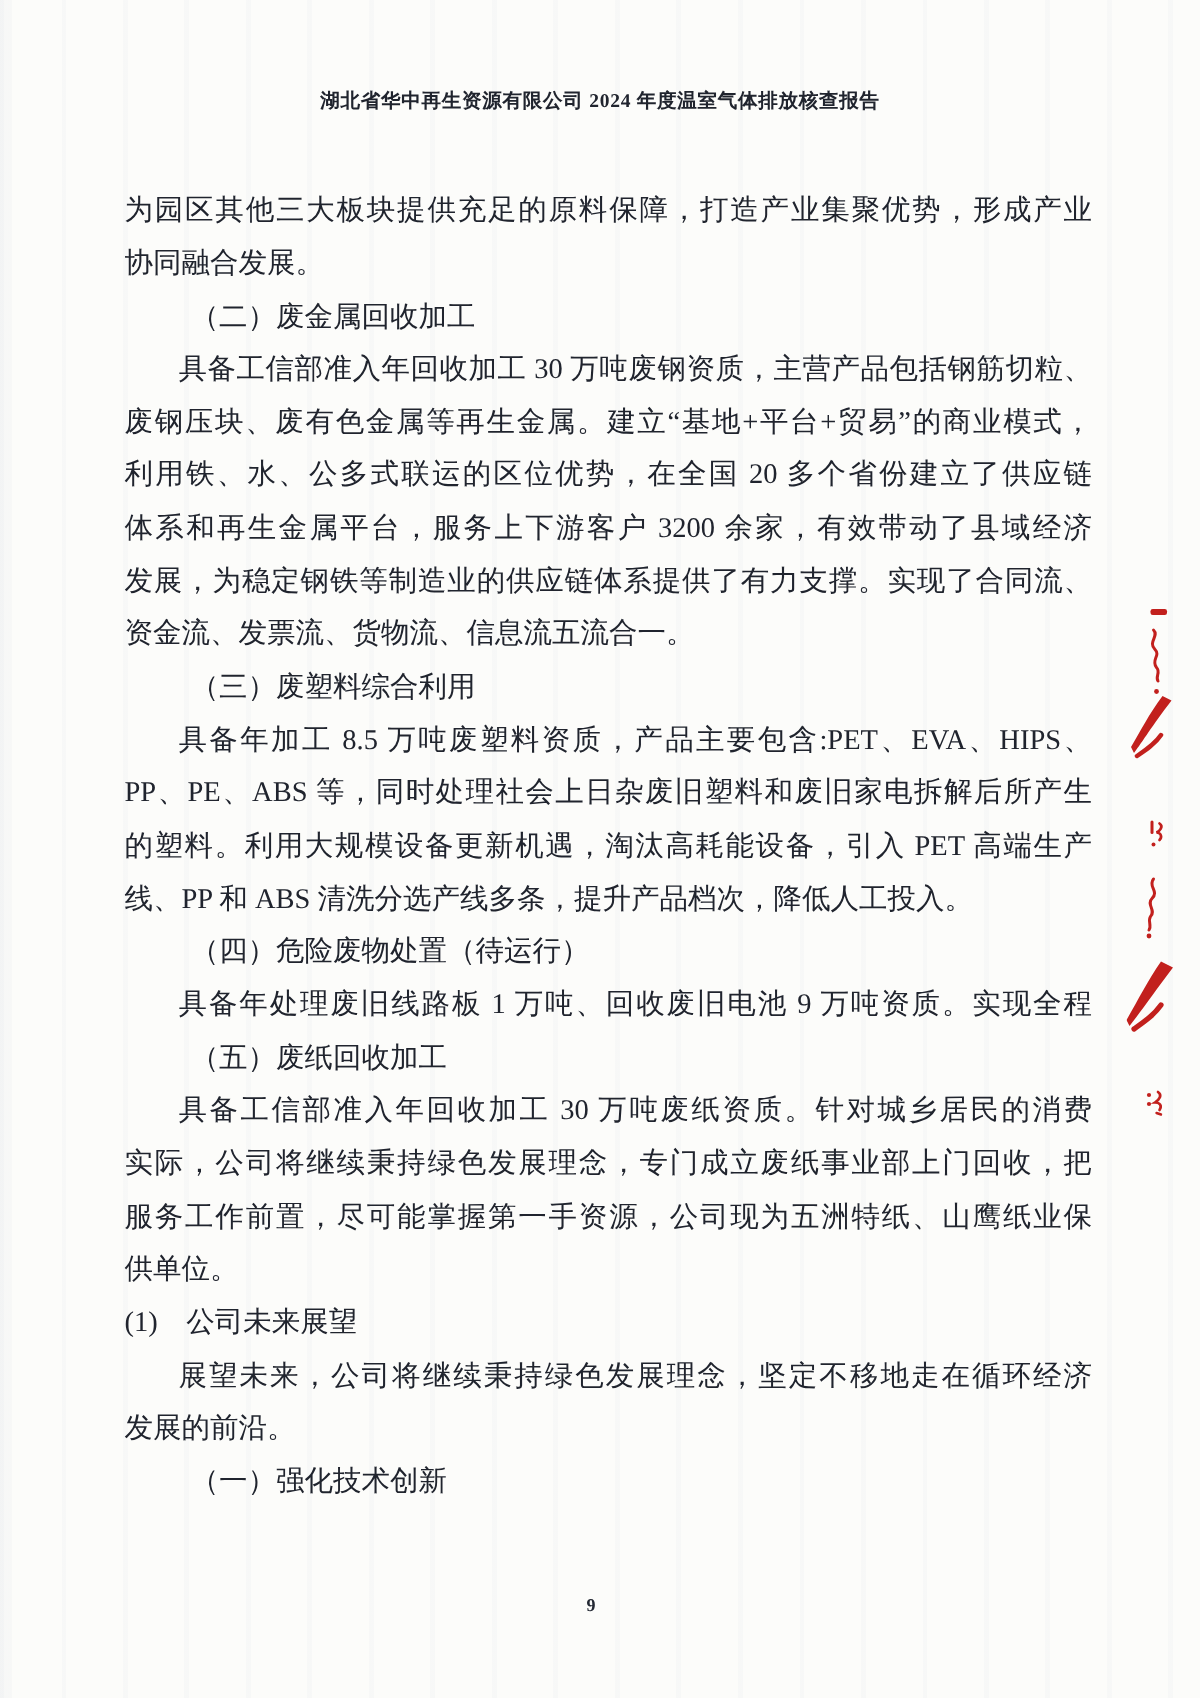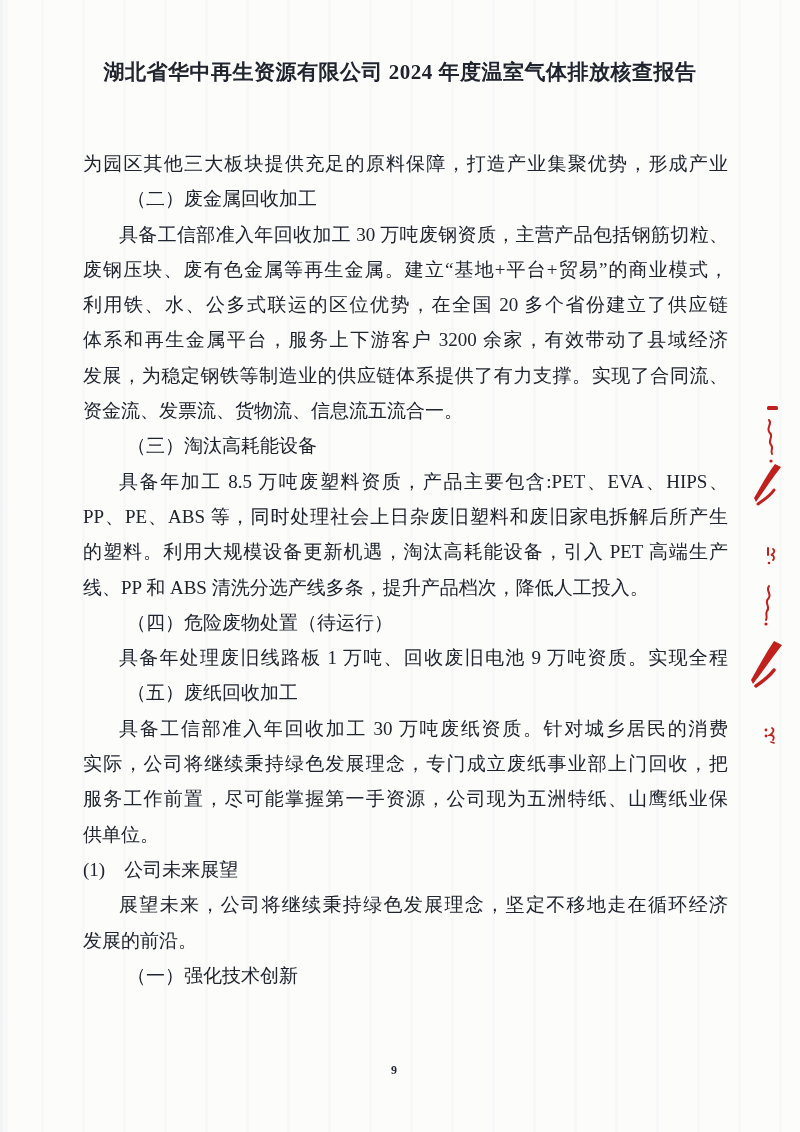--- a/index.html
+++ b/index.html
@@ -17,32 +17,31 @@
         rgba(185,195,212,0.07) 0px, rgba(185,195,212,0.07) 3px,
         rgba(255,255,255,0) 3px, rgba(255,255,255,0) 41px),
       linear-gradient(90deg, rgba(205,210,220,0.10) 0 8px, rgba(255,255,255,0) 8px),
       #fcfcfa;
     overflow:hidden;
   }
   .doc-header{
     position:absolute;
     top:58px;left:0;right:0;
     text-align:center;
-    font-size:21px;
+    font-size:13px;
     font-weight:bold;
     letter-spacing:0.5px;
     color:#20242e;
   }
   .body-text{
     position:absolute;
     top:123px;left:83px;
     width:645px;
     font-size:19px;
     color:#20242e;
-    margin-top:23px;
   }
   .line{
     height:35.3px;
     line-height:35.3px;
     overflow:hidden;
     text-align:left;
   }
   .line.j{
     text-align:justify;
     text-align-last:justify;
@@ -66,28 +65,29 @@
 </style>
 </head>
 <body>
 
 <div class="page">
 
   <div class="doc-header">湖北省华中再生资源有限公司 2024 年度温室气体排放核查报告</div>
 
   <div class="body-text">
       <div class="line cont j">为园区其他三大板块提供充足的原料保障，打造产业集聚优势，形成产业</div>
+      <div class="line cont">协同融合发展。</div>
       <div class="line head">（二）废金属回收加工</div>
       <div class="line para j">具备工信部准入年回收加工 30 万吨废钢资质，主营产品包括钢筋切粒、</div>
       <div class="line cont j">废钢压块、废有色金属等再生金属。建立“基地+平台+贸易”的商业模式，</div>
       <div class="line cont j">利用铁、水、公多式联运的区位优势，在全国 20 多个省份建立了供应链</div>
       <div class="line cont j">体系和再生金属平台，服务上下游客户 3200 余家，有效带动了县域经济</div>
       <div class="line cont j">发展，为稳定钢铁等制造业的供应链体系提供了有力支撑。实现了合同流、</div>
       <div class="line cont">资金流、发票流、货物流、信息流五流合一。</div>
-      <div class="line head">（三）淘汰高耗能设备</div>
+      <div class="line head">（三）废塑料综合利用</div>
       <div class="line para j">具备年加工 8.5 万吨废塑料资质，产品主要包含:PET、EVA、HIPS、</div>
       <div class="line cont j">PP、PE、ABS 等，同时处理社会上日杂废旧塑料和废旧家电拆解后所产生</div>
       <div class="line cont j">的塑料。利用大规模设备更新机遇，淘汰高耗能设备，引入 PET 高端生产</div>
       <div class="line cont">线、PP 和 ABS 清洗分选产线多条，提升产品档次，降低人工投入。</div>
       <div class="line head">（四）危险废物处置（待运行）</div>
       <div class="line para j">具备年处理废旧线路板 1 万吨、回收废旧电池 9 万吨资质。实现全程</div>
       <div class="line head">（五）废纸回收加工</div>
       <div class="line para j">具备工信部准入年回收加工 30 万吨废纸资质。针对城乡居民的消费</div>
       <div class="line cont j">实际，公司将继续秉持绿色发展理念，专门成立废纸事业部上门回收，把</div>
       <div class="line cont j">服务工作前置，尽可能掌握第一手资源，公司现为五洲特纸、山鹰纸业保</div>

